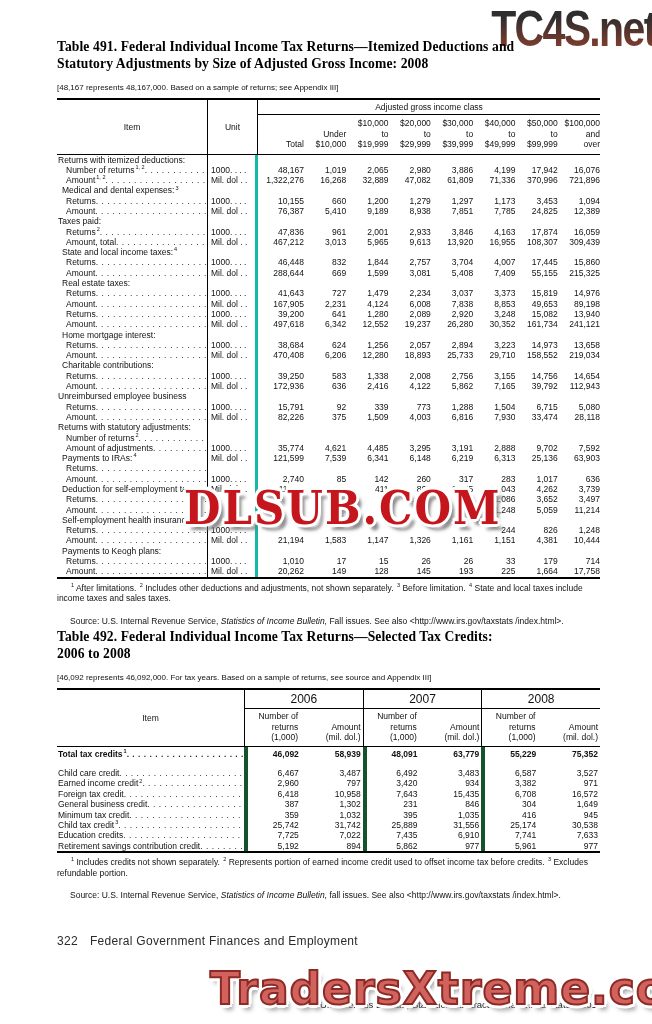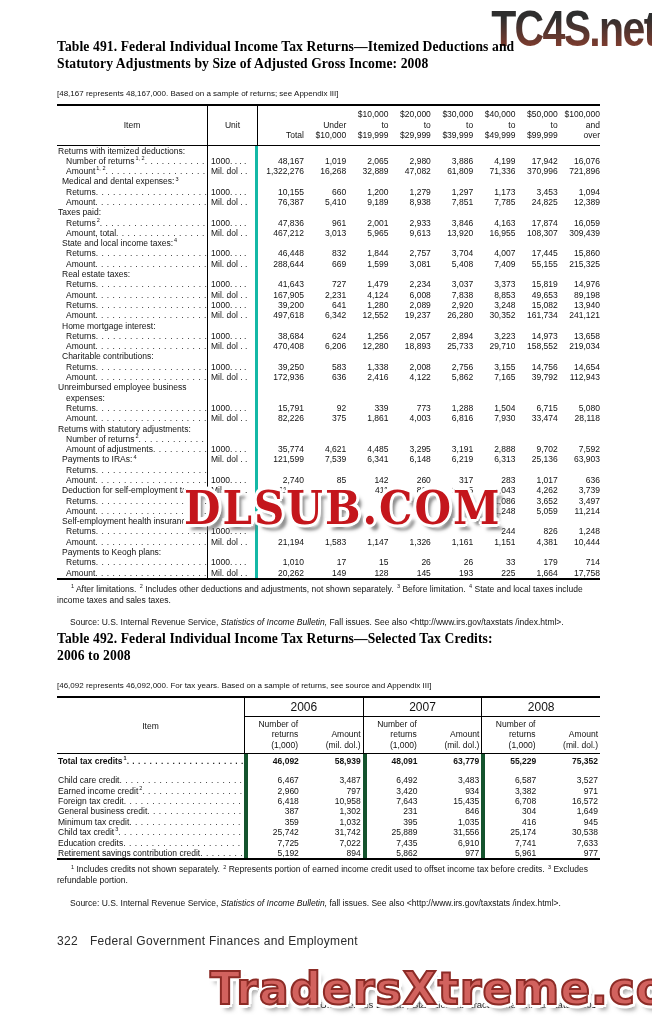--- a/index.html
+++ b/index.html
@@ -2,21 +2,21 @@
 <html><head>
 <meta charset="utf-8">
 <style>
   *{box-sizing:border-box;margin:0;padding:0}
   html,body{width:652px;height:1024px}
   body{background:#fff;font-family:"Liberation Sans",sans-serif;color:#111;position:relative;overflow:hidden}
   .page{position:absolute;inset:0;overflow:hidden}
   .content{position:absolute;left:57px;top:38px;width:543px}
 
   .title{font-family:"Liberation Serif",serif;font-weight:bold;font-size:13.6px;line-height:17px;color:#000;letter-spacing:.1px}
-  .bracket{font-size:8px;line-height:10px;margin-top:17px;color:#111}
+  .bracket{font-size:8px;line-height:10px;margin-top:11px;color:#111}
 
   
   .t491{margin-top:5px;border-top:2px solid #000;border-bottom:2px solid #000}
   .t-head{display:flex;border-bottom:1px solid #000}
   .col-item{width:150px;display:flex;align-items:center;justify-content:center;font-size:8.5px}
   .col-unit{width:51px;border-left:1px solid #000;border-right:1px solid #000;display:flex;align-items:center;justify-content:center;font-size:8.5px}
   .col-data{flex:1}
   .agi-span{text-align:center;font-size:8.5px;padding:2px 0 2px;border-bottom:1px solid #000}
   .col-heads{display:flex;padding:3px 0 4px}
   .colh{flex:1;text-align:right;font-size:8.5px}
@@ -82,20 +82,21 @@
   <div class="content">
 
     <h2 class="title"><span>Table 491. Federal Individual Income Tax Returns—Itemized Deductions and</span><br><span>Statutory Adjustments by Size of Adjusted Gross Income: 2008</span></h2>
     <div class="bracket">[48,167 represents 48,167,000. Based on a sample of returns; see Appendix III]</div>
 
     <div class="t491">
       <div class="t-head">
         <div class="col-item">Item</div>
         <div class="col-unit">Unit</div>
         <div class="col-data">
+          <div class="agi-span">Adjusted gross income class</div>
           <div class="col-heads" id="h491">
               <div class="colh first">
                 <div class="hl"></div>
                 <div class="hl"></div>
                 <div class="hl">Total</div>
               </div>
               <div class="colh">
                 <div class="hl"></div>
                 <div class="hl">Under</div>
                 <div class="hl">$10,000</div>
@@ -481,34 +482,20 @@
             <div class="c-num"></div>
             <div class="c-num"></div>
             <div class="c-num"></div>
             <div class="c-num"></div>
             <div class="c-num"></div>
             <div class="c-num"></div>
             <div class="c-num"></div>
           </div>
           <div class="r">
             <div class="c-lab lvl2">
-              <span class="lbl">expenses:</span>
-            </div>
-            <div class="c-unit-b"></div>
-            <div class="c-num first"></div>
-            <div class="c-num"></div>
-            <div class="c-num"></div>
-            <div class="c-num"></div>
-            <div class="c-num"></div>
-            <div class="c-num"></div>
-            <div class="c-num"></div>
-            <div class="c-num"></div>
-          </div>
-          <div class="r">
-            <div class="c-lab lvl2">
               <span class="lbl">Returns</span>
               <span class="dots">. . . . . . . . . . . . . . . . . . . . . . . . . . . . . . . . . . . . . . . . . . . . . . . . . . . . . . . . . . . . . . . . . . . . . . </span>
             </div>
             <div class="c-unit-b">1000. . . .</div>
             <div class="c-num first">15,791</div>
             <div class="c-num">92</div>
             <div class="c-num">339</div>
             <div class="c-num">773</div>
             <div class="c-num">1,288</div>
             <div class="c-num">1,504</div>
@@ -516,21 +503,21 @@
             <div class="c-num">5,080</div>
           </div>
           <div class="r">
             <div class="c-lab lvl2">
               <span class="lbl">Amount</span>
               <span class="dots">. . . . . . . . . . . . . . . . . . . . . . . . . . . . . . . . . . . . . . . . . . . . . . . . . . . . . . . . . . . . . . . . . . . . . . </span>
             </div>
             <div class="c-unit-b">Mil. dol . .</div>
             <div class="c-num first">82,226</div>
             <div class="c-num">375</div>
-            <div class="c-num">1,861</div>
+            <div class="c-num">1,509</div>
             <div class="c-num">4,003</div>
             <div class="c-num">6,816</div>
             <div class="c-num">7,930</div>
             <div class="c-num">33,474</div>
             <div class="c-num">28,118</div>
           </div>
           <div class="r">
             <div class="c-lab lvl0">
               <span class="lbl">Returns with statutory adjustments:</span>
             </div>

